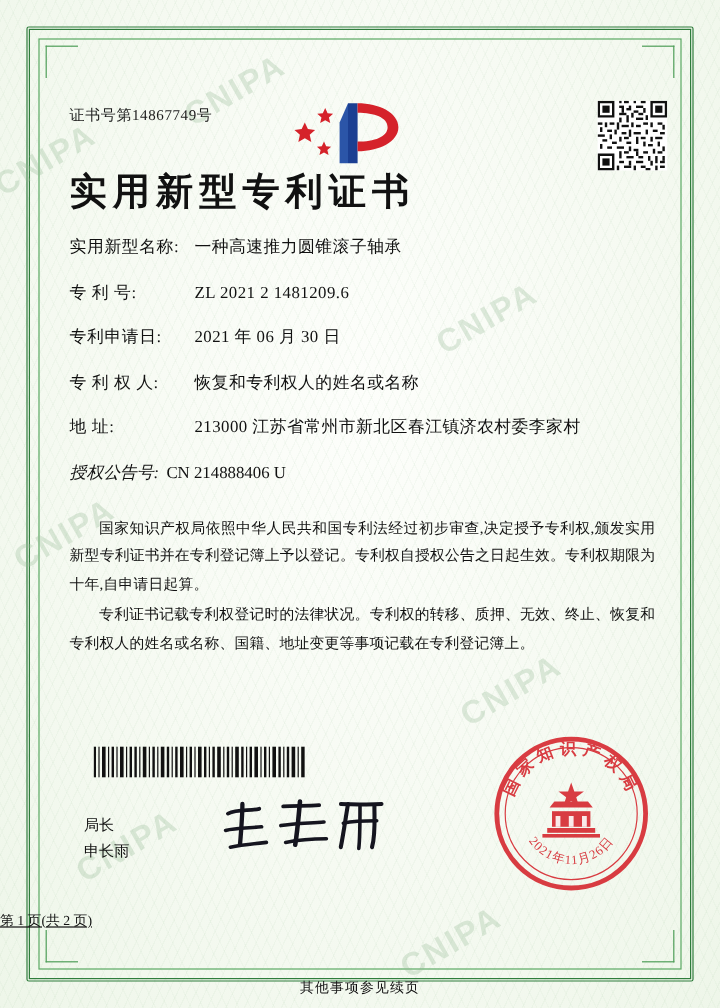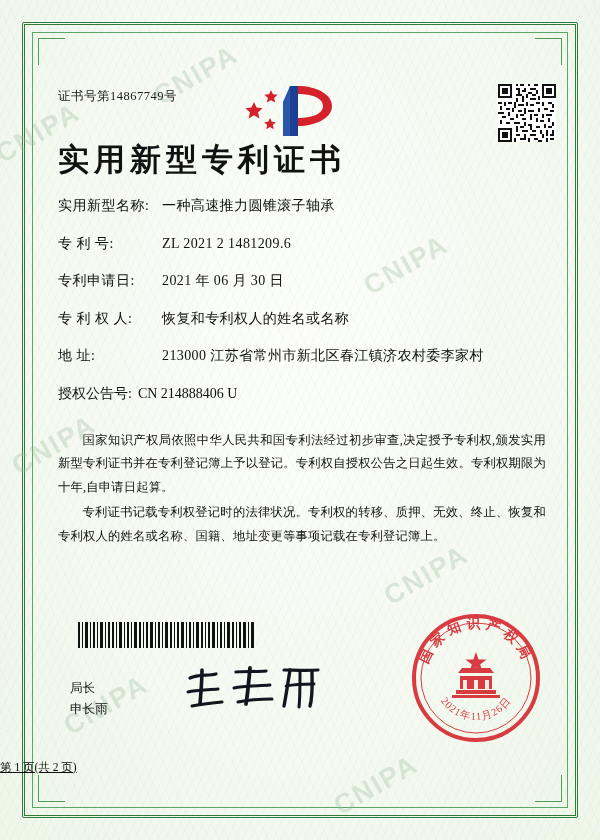--- a/index.html
+++ b/index.html
@@ -138,21 +138,21 @@
     display: flex;
     align-items: baseline;
     margin-bottom: 19.5px;
   }
   .two-col .col {
     display: flex;
     align-items: baseline;
   }
   .two-col .col.left { width: 278px; flex: 0 0 278px;}
   .two-col .lbl { width: 104px; flex: 0 0 104px; }
-  .two-col .lbl.auto { width: auto; flex: 0 0 auto; margin-right: 6px;}
+  .two-col .lbl.auto { width: auto; flex: 0 0 auto; margin-right: 6px; font-style: italic;}
 
   .paras {
     margin-top: 26px;
     font-size: 12.3px;
     line-height: 1.95;
     color: #111;
     text-align: justify;
     letter-spacing: 0.2px;
   }
   .paras p {
@@ -483,14 +483,15 @@
       <path d="M58 40 C 68 38, 80 37, 92 37" stroke-width="3"></path>
       <path d="M104 8 C 112 8, 126 9, 138 8" stroke-width="3.2"></path>
       <path d="M110 8 C 108 20, 106 34, 104 44" stroke-width="3.4"></path>
       <path d="M132 9 C 132 22, 133 34, 130 44" stroke-width="3.4"></path>
       <path d="M106 24 C 116 22, 126 22, 134 22" stroke-width="2.8"></path>
       <path d="M120 10 C 120 24, 120 36, 119 45" stroke-width="3"></path>
     </g>
   </svg>
 
   <div class="page-no">第 1 页(共 2 页)</div>
+  <div class="footer-note">其他事项参见续页</div>
 
 </div>
 
 </body></html>

